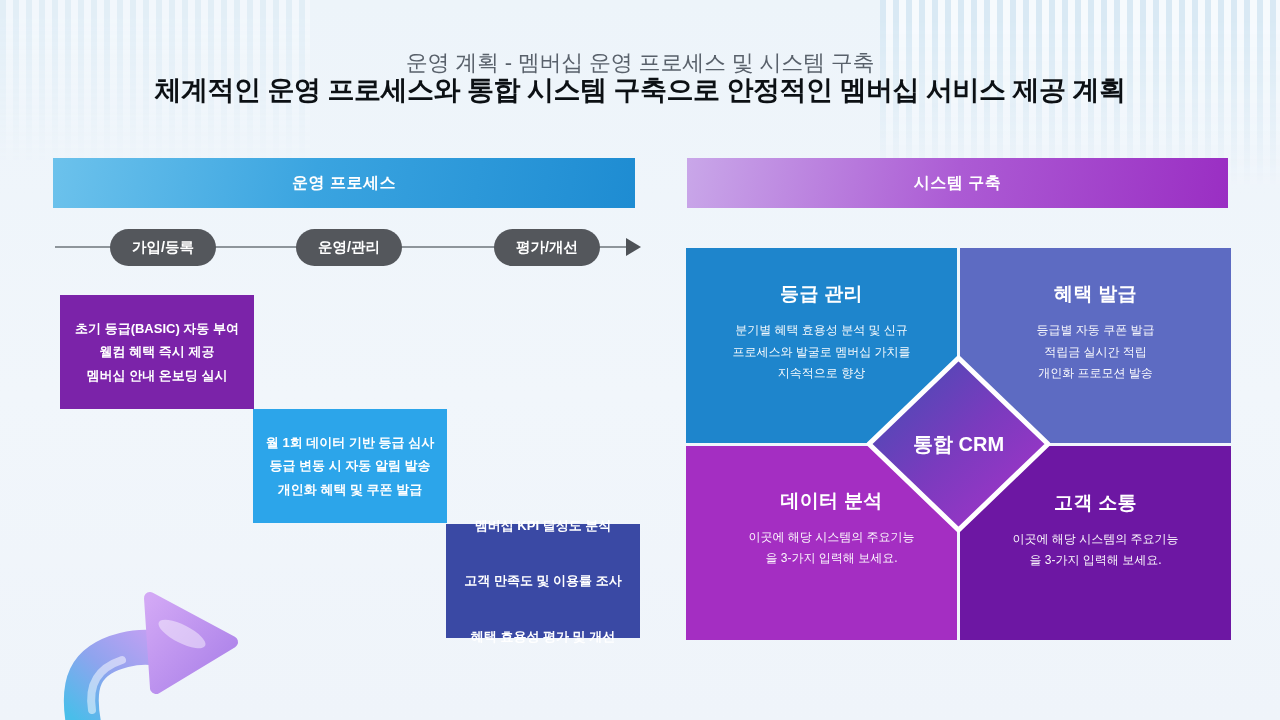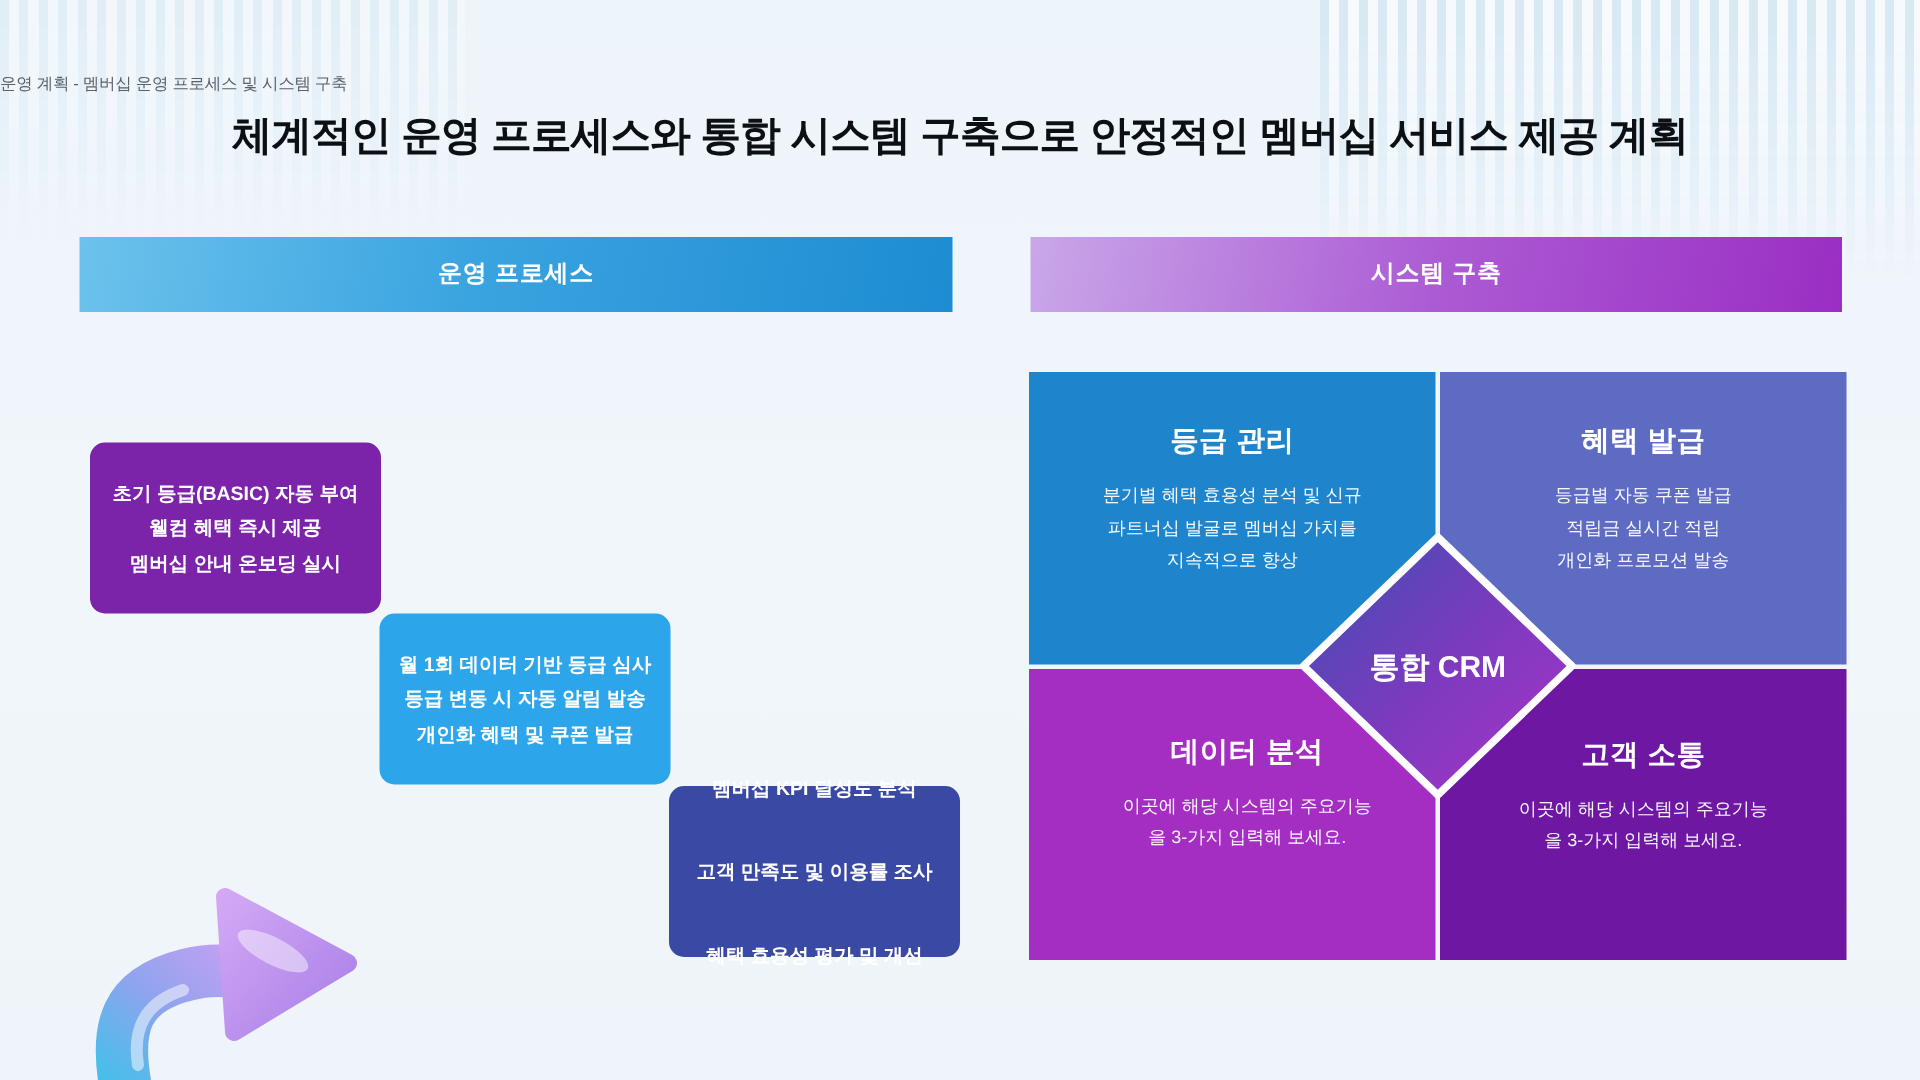--- a/index.html
+++ b/index.html
@@ -15,22 +15,22 @@
   .stripes {
     position:absolute; top:0;
     background:repeating-linear-gradient(90deg,#D8E9F4 0 6px,#F7FBFE 6px 13px);
     -webkit-mask-image:linear-gradient(to bottom,#000 10%,transparent 96%);
             mask-image:linear-gradient(to bottom,#000 10%,transparent 96%);
   }
   .stripes-left  { left:0;  width:310px; height:170px; opacity:.5; }
   .stripes-right { right:0; width:400px; height:195px; opacity:.95; }
 
   .subtitle {
-    position:absolute; top:48px; left:0; width:100%; 
-    font-size:11px; font-weight:500; color:#59616B; letter-spacing:-.2px;
+    position:absolute; top:48px; left:0; width:100%; text-align:center;
+    font-size:22px; font-weight:500; color:#59616B; letter-spacing:-.2px;
   }
   .title {
     position:absolute; top:72px; left:0; width:100%; text-align:center; margin:0;
     font-size:27px; font-weight:800; color:#0C1014; letter-spacing:-.5px;
   }
 
   .panel-header {
     position:absolute; height:50px; line-height:50px; text-align:center;
     color:#FFFFFF; font-size:16px; font-weight:700; letter-spacing:.5px;
   }
@@ -48,21 +48,21 @@
     position:absolute; top:0; transform:translateX(-50%);
     background:#54575C; color:#fff; font-size:14.5px; font-weight:700;
     padding:9px 22px; border-radius:19px; white-space:nowrap;
   }
   .pill-1{ left:110px; } .pill-2{ left:296px; } .pill-3{ left:494px; }
 
   
   .card {
     position:absolute; width:194px; height:114px; color:#fff;
     font-size:13px; font-weight:700; line-height:1.78;
-    display:flex; flex-direction:column; justify-content:center; align-items:center; text-align:center;border-radius:10px;
+    display:flex; flex-direction:column; justify-content:center; align-items:center; text-align:center;
   }
   .card span { display:block; white-space:nowrap; }
   .card-1 { left:60px;  top:295px; background:#7B23A9; }
   .card-2 { left:253px; top:409px; background:#2CA5EA; }
   .card-3 { left:446px; top:524px; background:#3A49A4;gap:32px; }
 
   
   .quad-grid {
     position:absolute; left:686px; top:248px; width:545px; height:392px;
     display:grid; grid-template-columns:1fr 1fr; grid-template-rows:1fr 1fr; gap:3px;
@@ -85,20 +85,27 @@
 <div class="slide">
 
   <div class="stripes stripes-left"></div>
   <div class="stripes stripes-right"></div>
 
   <div class="subtitle">운영 계획 - 멤버십 운영 프로세스 및 시스템 구축</div>
   <h1 class="title">체계적인 운영 프로세스와 통합 시스템 구축으로 안정적인 멤버십 서비스 제공 계획</h1>
 
   <div class="panel-header ph-blue">운영 프로세스</div>
 
+  <div class="timeline">
+    <div class="tl-line"></div>
+    <div class="tl-arrow"></div>
+    <div class="pill pill-1">가입/등록</div>
+    <div class="pill pill-2">운영/관리</div>
+    <div class="pill pill-3">평가/개선</div>
+  </div>
 
   <div class="card card-1">
     <span>초기 등급(BASIC) 자동 부여</span>
     <span>웰컴 혜택 즉시 제공</span>
     <span>멤버십 안내 온보딩 실시</span>
   </div>
   <div class="card card-2">
     <span>월 1회 데이터 기반 등급 심사</span>
     <span>등급 변동 시 자동 알림 발송</span>
     <span>개인화 혜택 및 쿠폰 발급</span>
@@ -127,21 +134,21 @@
     <ellipse cx="140" cy="58" rx="26" ry="9" fill="#FFFFFF" opacity="0.45" transform="rotate(27 140 58)"></ellipse>
   </svg>
 
   <div class="panel-header ph-purple">시스템 구축</div>
 
   <div class="quad-grid">
     <div class="quad q-tl">
       <div class="quad-title">등급 관리</div>
       <div class="quad-body">
         <span>분기별 혜택 효용성 분석 및 신규</span>
-        <span>파트너십 발굴로 멤버십 가치를</span>
+        <span>프로세스와 발굴로 멤버십 가치를</span>
         <span>지속적으로 향상</span>
       </div>
     </div>
     <div class="quad q-tr">
       <div class="quad-title">혜택 발급</div>
       <div class="quad-body">
         <span>등급별 자동 쿠폰 발급</span>
         <span>적립금 실시간 적립</span>
         <span>개인화 프로모션 발송</span>
       </div>

